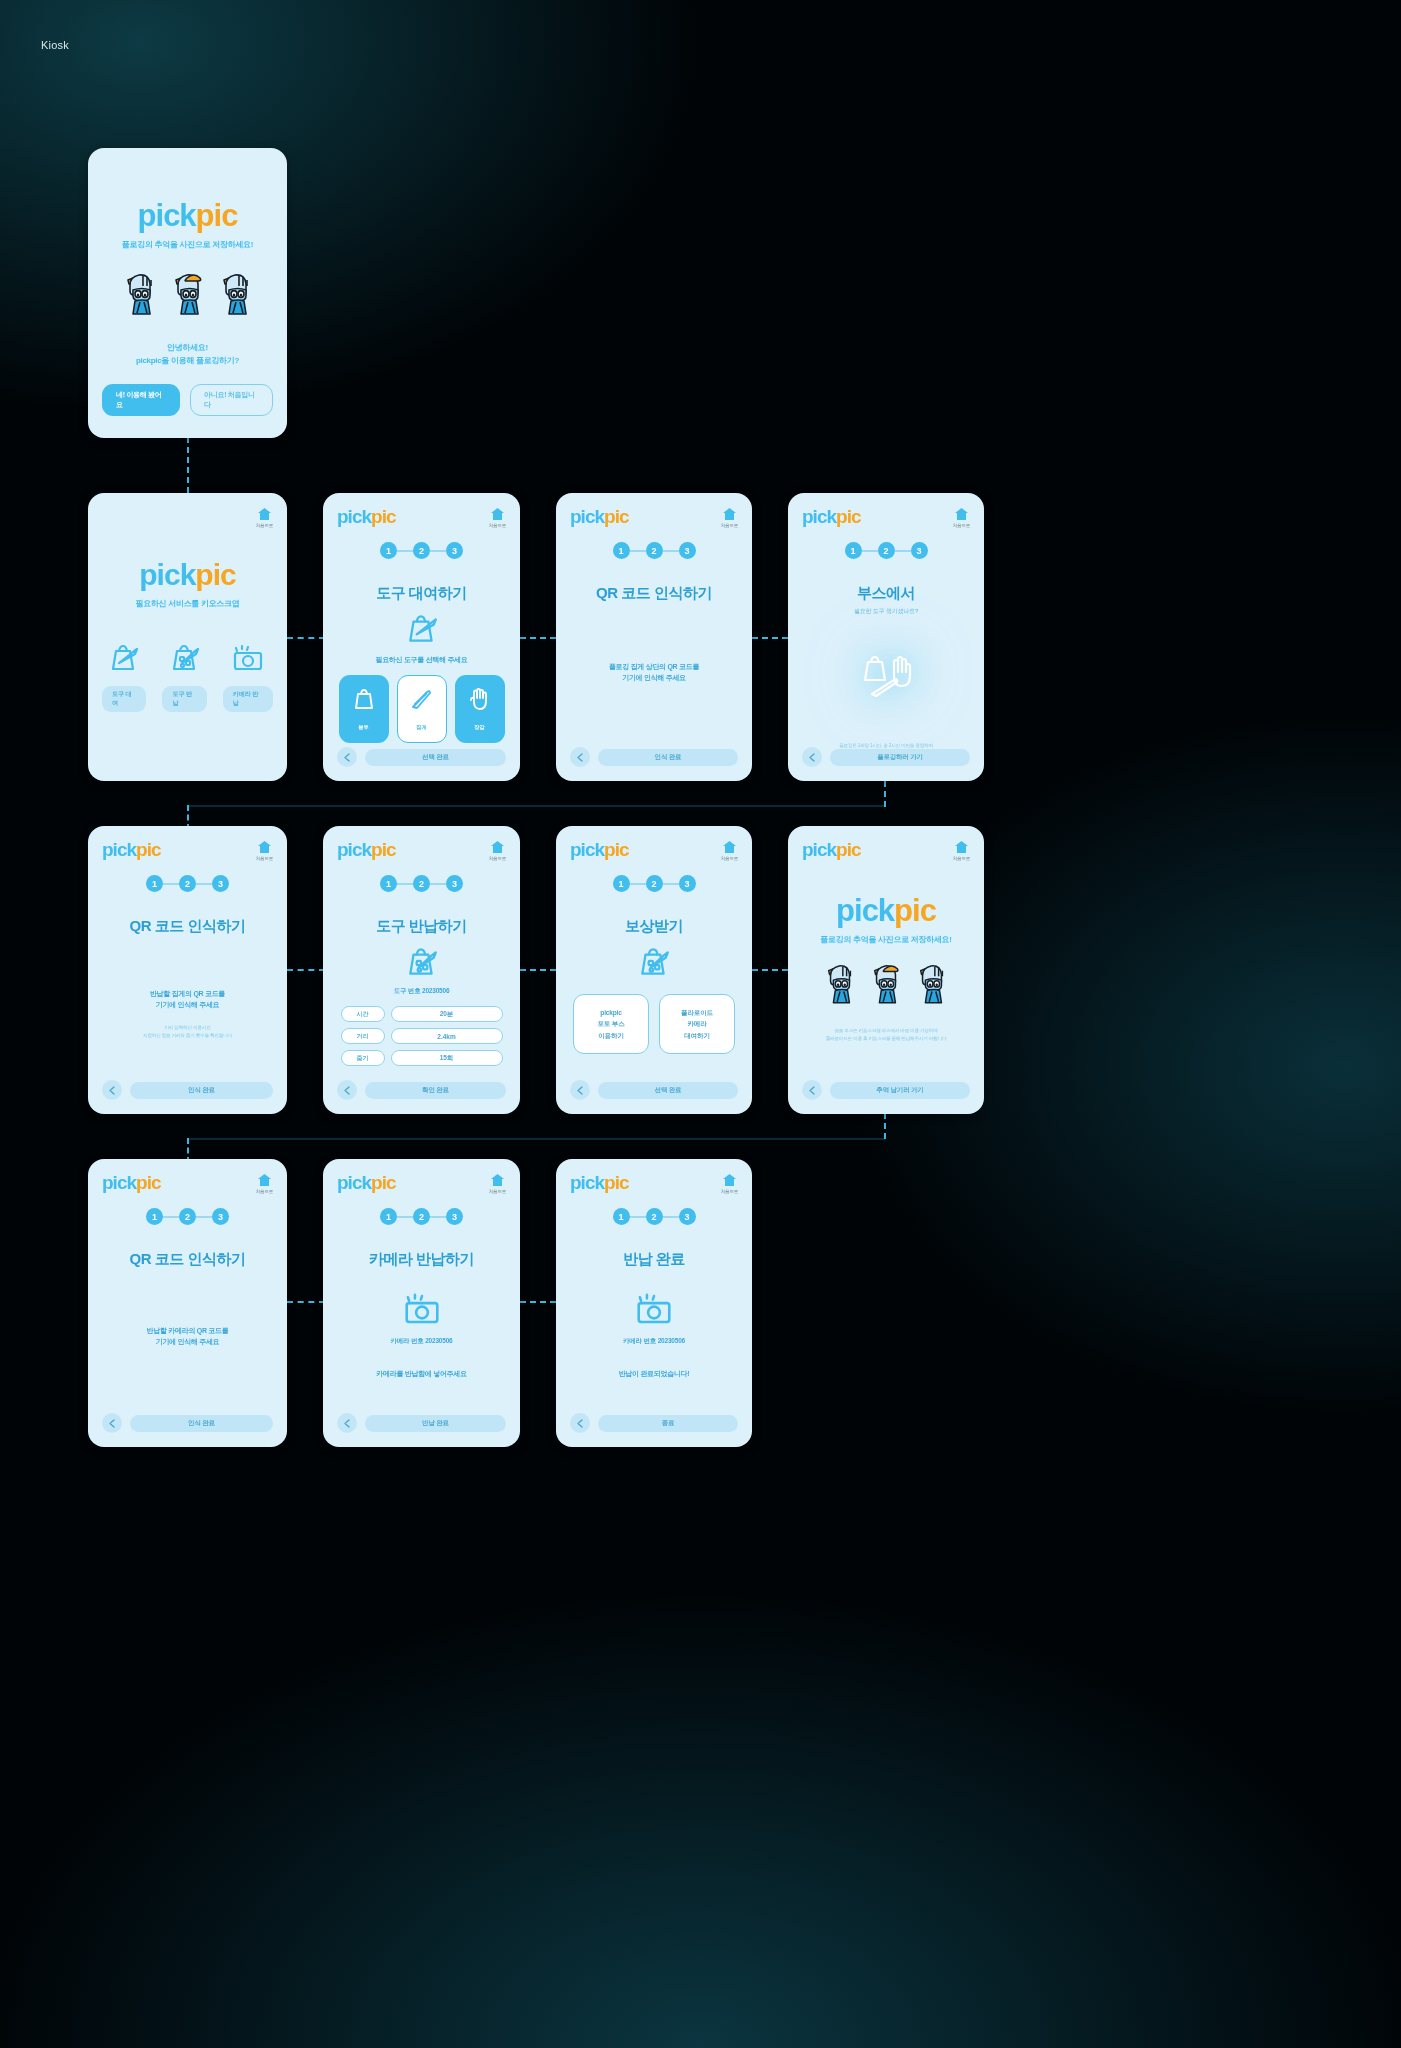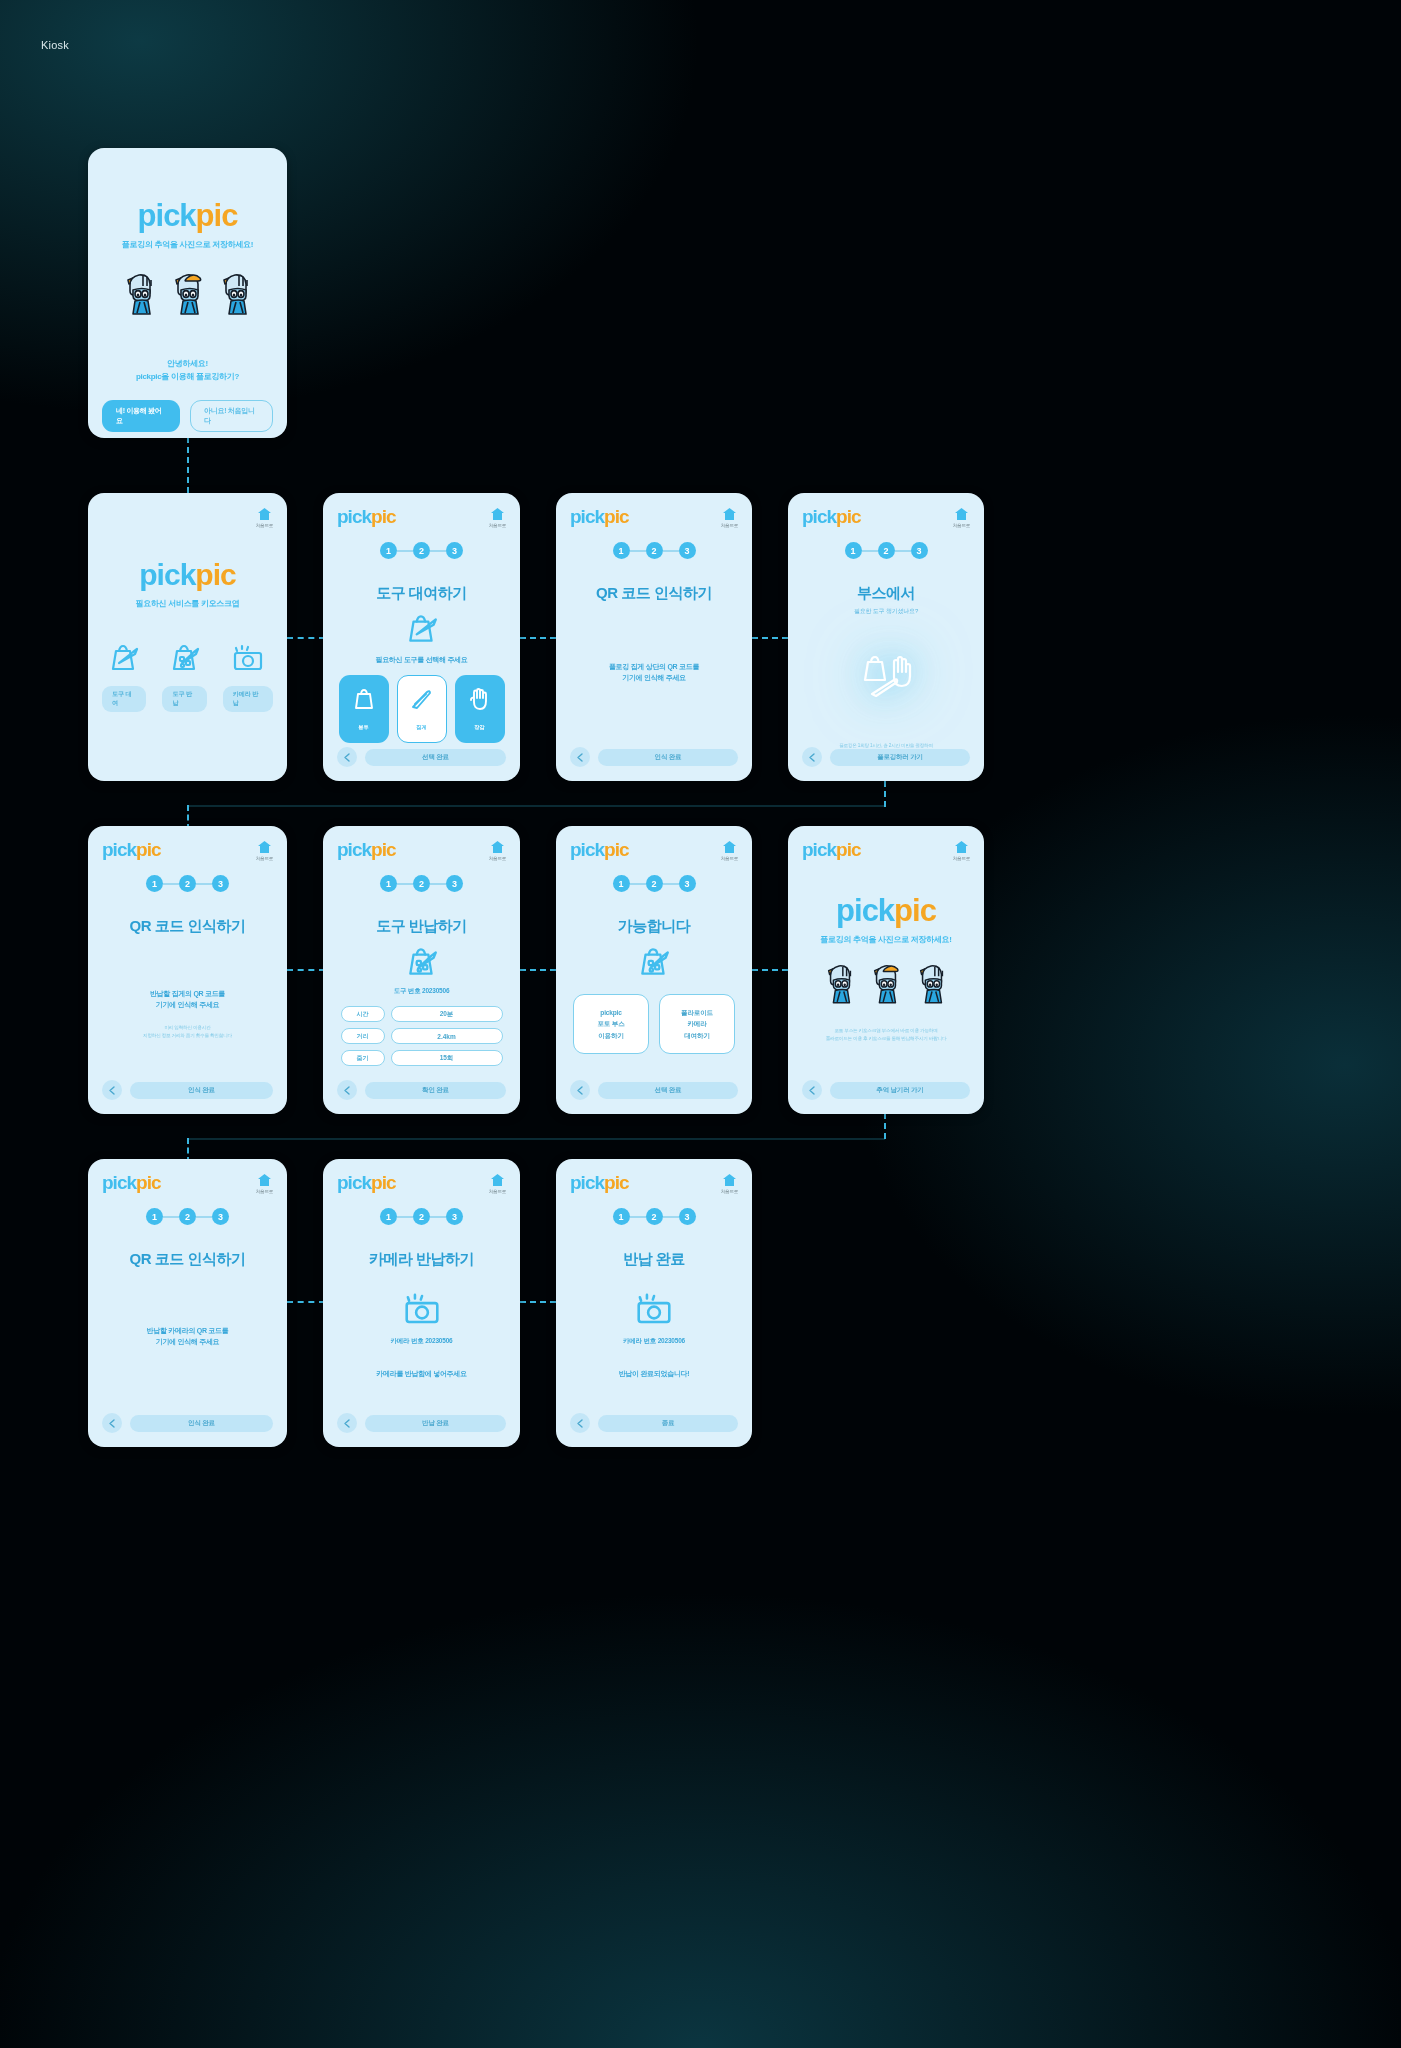--- a/index.html
+++ b/index.html
@@ -183,21 +183,21 @@
             <ellipse cx="23" cy="26" rx="3" ry="3.4" fill="#fff"></ellipse>
             <ellipse cx="16" cy="27" rx="1.3" ry="1.5" fill="#16202b" stroke="none"></ellipse>
             <ellipse cx="23" cy="27" rx="1.3" ry="1.5" fill="#16202b" stroke="none"></ellipse>
             <path d="M13 33 q8 -2 13 0 l2 13 h-17z" fill="#2aa6df"></path>
             <path d="M18 34 l-3 11 M22 34 l3 11" fill="none"></path>
           </g>
         </svg>
       </div>
 
       <div style="margin-top:26px;">
-        <div class="tagline" style="margin-top:16px;">안녕하세요!</div>
+        <div class="tagline" style="margin-top:0;">안녕하세요!</div>
         <div class="tagline" style="margin-top:2px;">pickpic을 이용해 플로깅하기?</div>
       </div>
 
       <div class="yn" style="margin-top:18px;">
         <div class="btn-fill">네! 이용해 봤어요</div>
         <div class="btn-out">아니요! 처음입니다</div>
       </div>
     </div>
   </div>
 
@@ -551,21 +551,21 @@
           <span class="home-lb">처음으로</span>
         </div>
       </div>
       <div class="steps">
         <span class="step">1</span>
         <span class="step-line"></span>
         <span class="step">2</span>
         <span class="step-line"></span>
         <span class="step">3</span>
       </div>
-      <div class="title">가능합니다</div>
+      <div class="title">보상받기</div>
 
       <div class="ctr" style="margin-top:10px;">
         <svg width="36" height="32" viewBox="0 0 34 30" fill="none" stroke="#41bdee" stroke-width="2.2" stroke-linejoin="round" stroke-linecap="round">
           <path d="M9 8 h14 l3 18 h-20z"></path>
             <path d="M12 8 q1 -5 4 -5 q4 0 4 5"></path>
           <rect x="12" y="14" width="4" height="4" rx="1"></rect>
             <rect x="18" y="18" width="4" height="4" rx="1"></rect>
           <rect x="13" y="21" width="3" height="3" rx="1"></rect>
             <path d="M14 20 L26 9 l4 -3 -2 5 z"></path>
         </svg>

